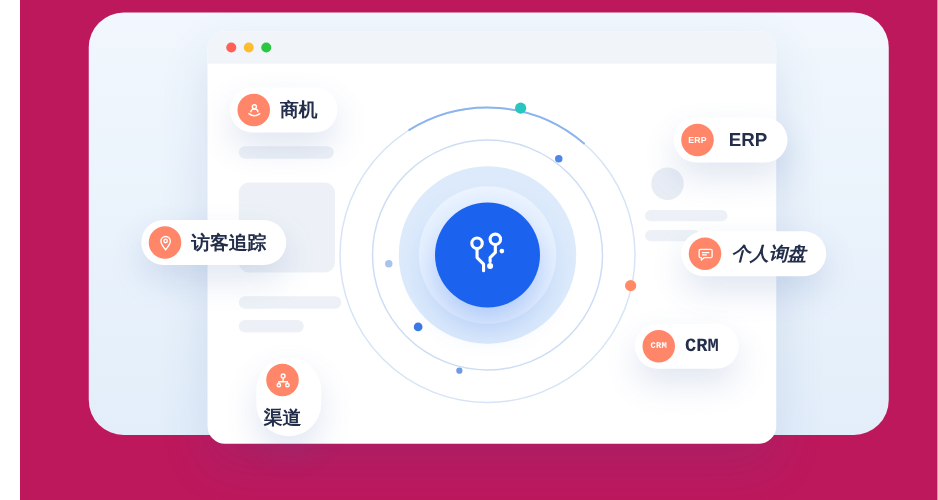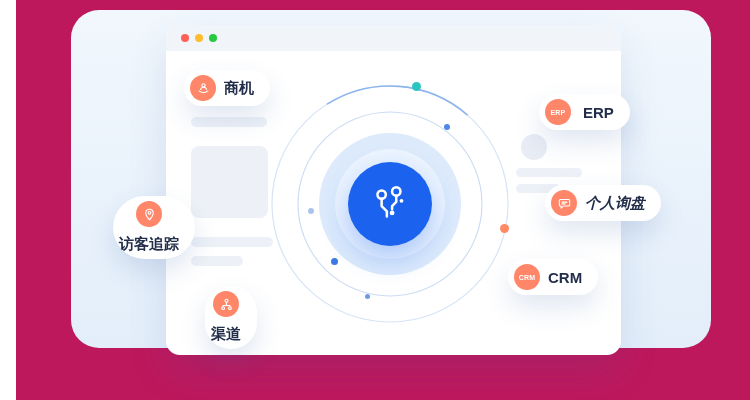--- a/index.html
+++ b/index.html
@@ -48,25 +48,25 @@
   
   .pill { position:absolute; display:flex; align-items:center; gap:8px;
     background:#ffffff; border-radius:999px; padding:5px 16px 5px 6px;
     box-shadow:0 12px 26px rgba(60,100,170,0.16);
     font-size:15px; font-weight:600; color:#232e4a; white-space:nowrap; }
   .pill .badge { width:26px; height:26px; border-radius:50%; background:#ff8668;
     display:flex; align-items:center; justify-content:center; flex:0 0 auto; }
   .badge-text { color:#ffffff; font-size:7px; font-weight:700; letter-spacing:0.2px; }
 
   .pill-opportunity { left:168px; top:70px; }
-  .pill-tracking    { left:97px;  top:196px;flex-direction:column; }
+  .pill-tracking    { left:97px;  top:176px; }
   .pill-channel     { left:189px; top:286px;flex-direction:column; }
   .pill-erp         { left:523px; top:94px;gap:12px; }
   .pill-inquiry     { left:529px; top:185px;font-style:italic; }
-  .pill-crm         { left:492px; top:259px; }
+  .pill-crm         { left:492px; top:259px;font-family:Liberation Mono, monospace; }
 </style>
 </head>
 <body>
 
 <div class="stage">
 
   <div class="bg-panel"></div>
 
   <div class="window">
     <div class="topbar">

